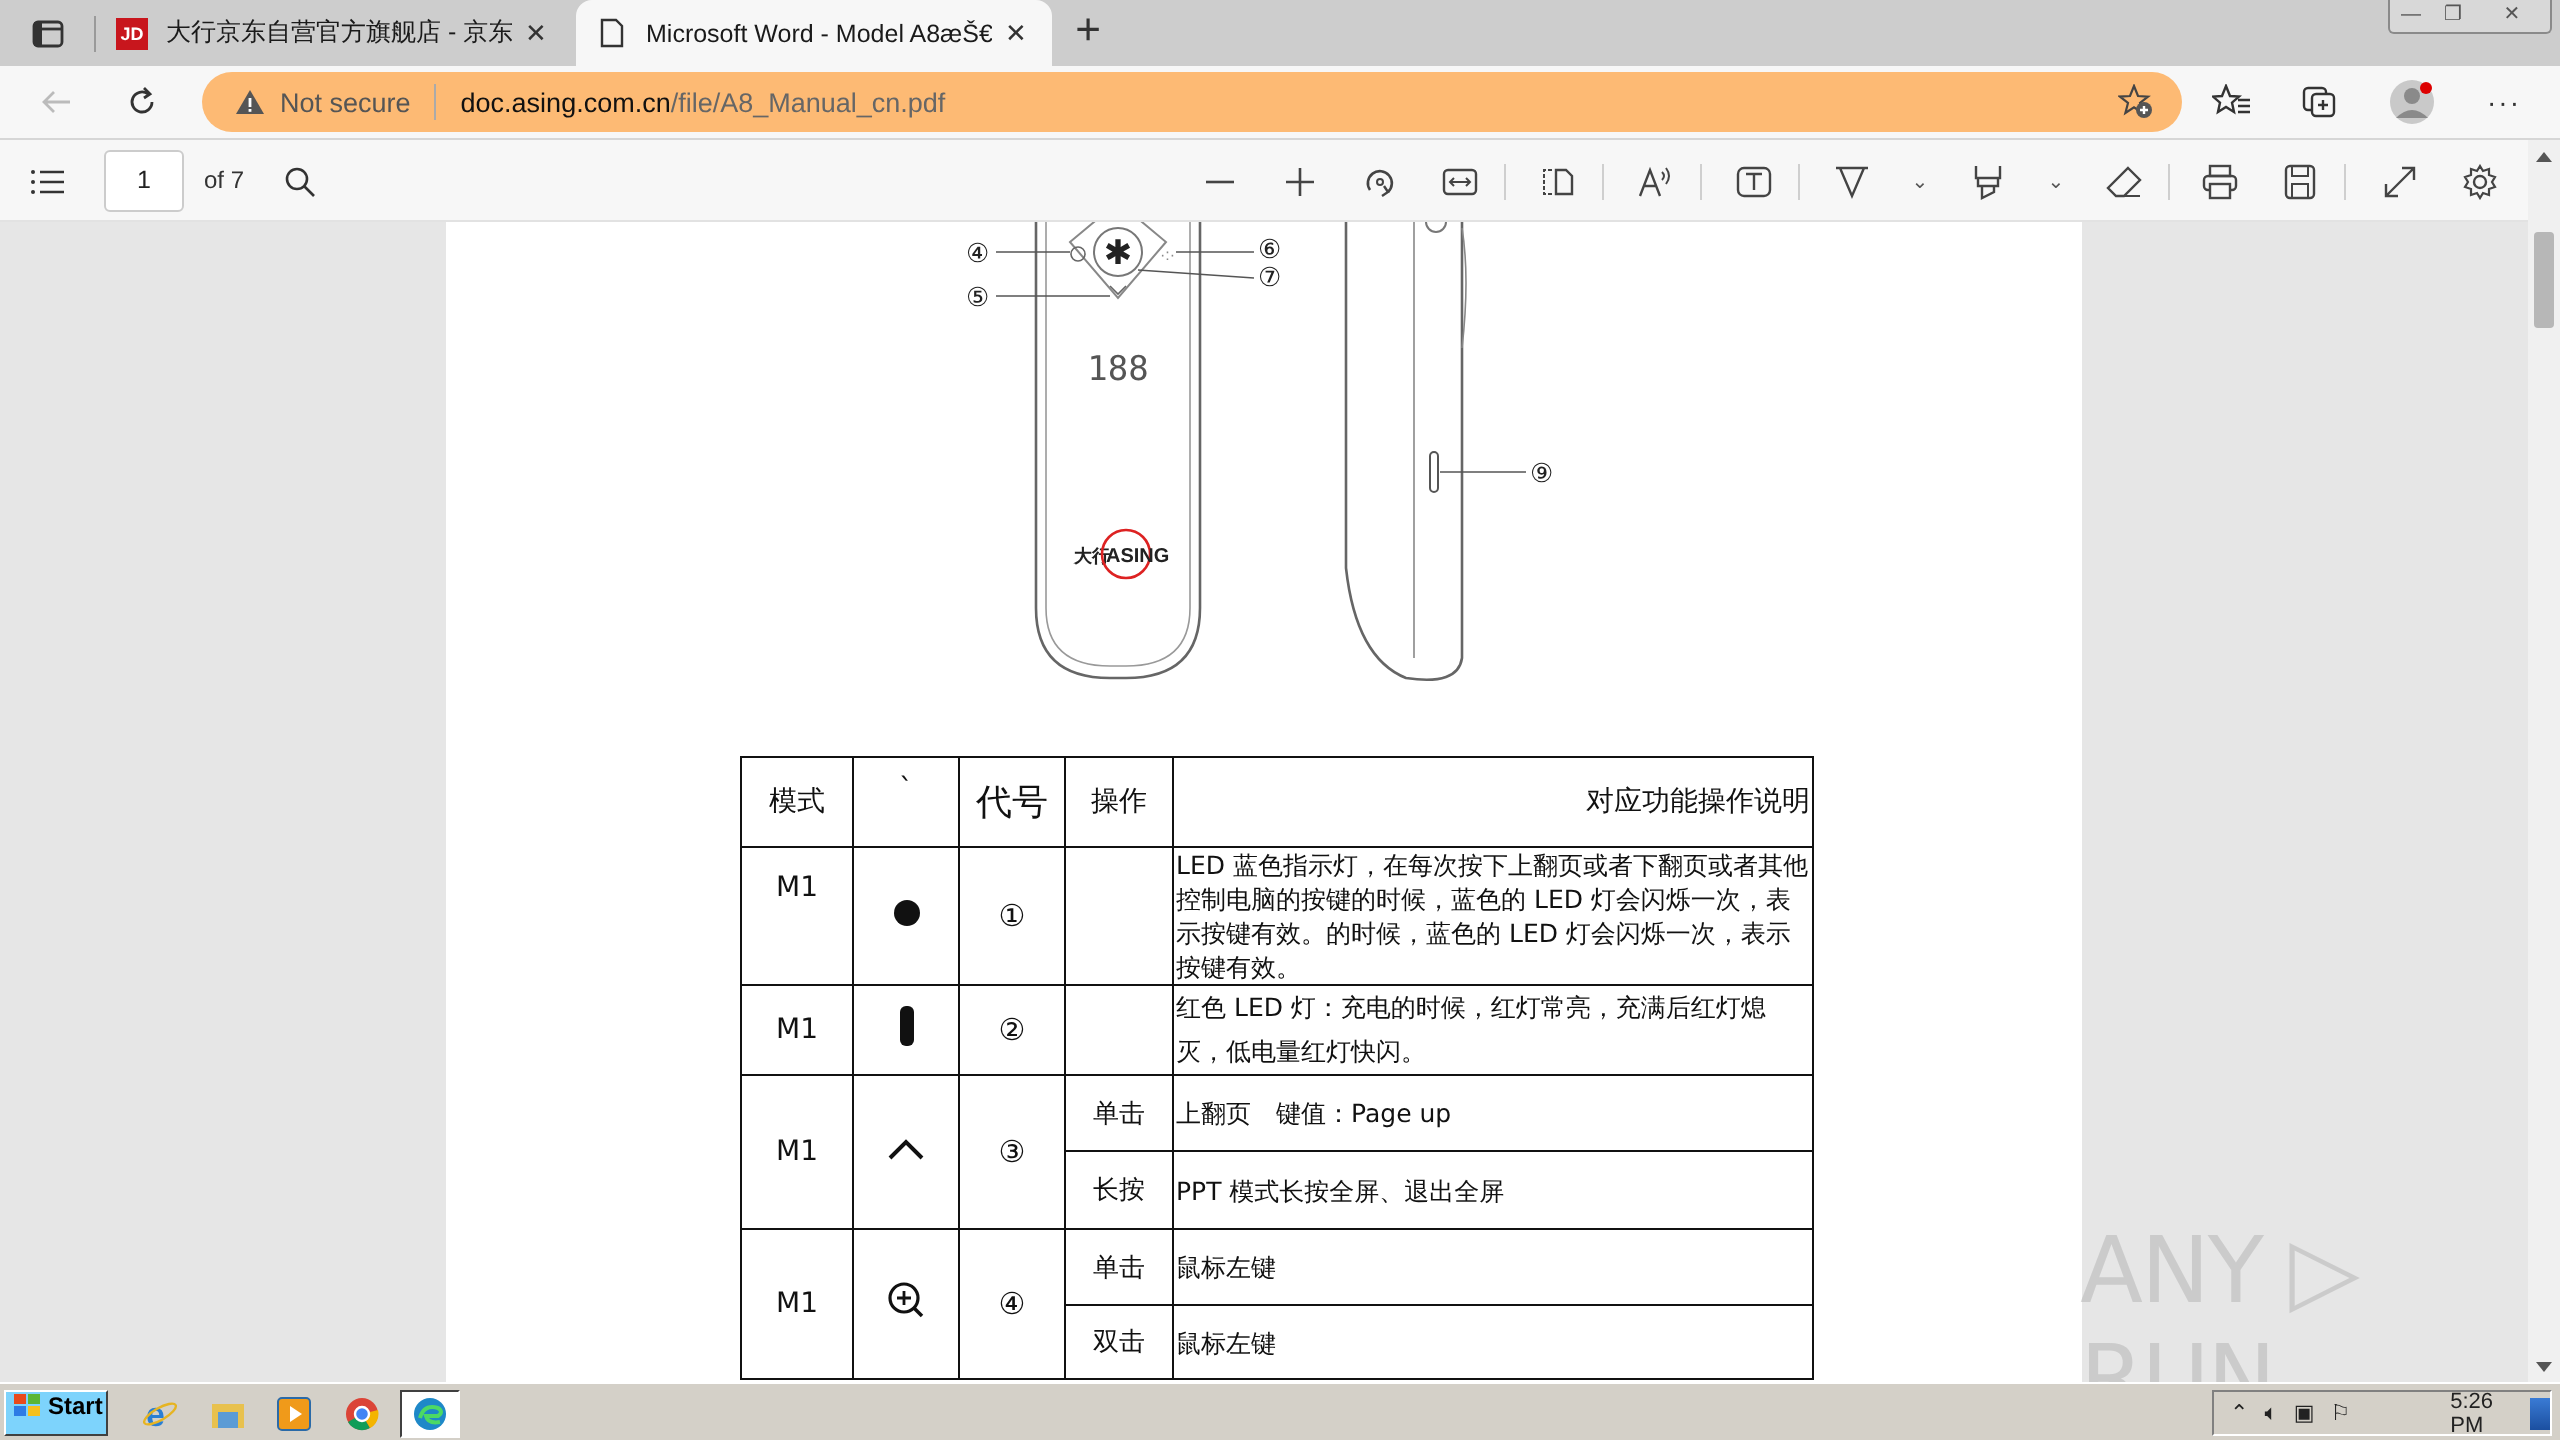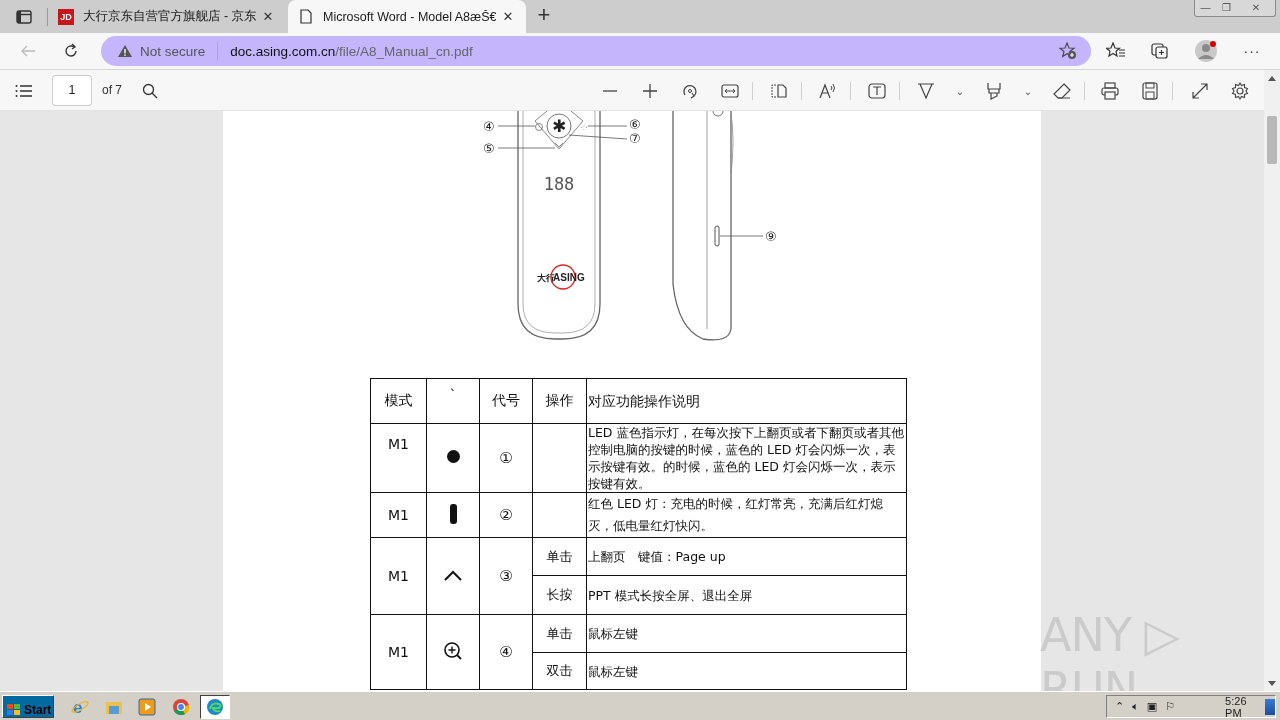--- a/index.html
+++ b/index.html
@@ -17,21 +17,21 @@
   .jd { background: #c8161d; color: #fff; font-size: 9px; font-weight: bold; }
   .tab-sep { position:absolute; left: 47px; top: 8px; width: 1px; height: 18px; background:#9a9a9a; }
   .newtab { position: absolute; left: 532px; top: 4px; width: 24px; height: 24px; font-size: 22px; line-height: 22px; text-align: center; color: #333; }
   .winctl { position: absolute; right: 4px; top: 0; height: 17px; display: flex; border: 1px solid #8a8a8a; border-top: none; border-radius: 0 0 3px 3px; background: #d8d8d8; }
   .winctl div { width: 21px; height: 16px; font-size: 10px; text-align: center; line-height: 15px; color: #555; }
   .winctl div.close { width: 38px; }
 
   
   #navbar { position: absolute; left: 0; top: 33px; width: 1280px; height: 37px; background: #f7f7f7; border-bottom: 1px solid #d6d6d6; }
   .navbtn { position: absolute; top: 6px; width: 28px; height: 24px; display:flex; align-items:center; justify-content:center; color:#333; font-size: 17px; }
-  .omnibox { position: absolute; left: 101px; top: 3px; width: 990px; height: 30px; background: #c4b5fd; border-radius: 15px; display: flex; align-items: center; font-size: 13.5px; }
+  .omnibox { position: absolute; left: 101px; top: 3px; width: 990px; height: 30px; background: #fdba74; border-radius: 15px; display: flex; align-items: center; font-size: 13.5px; }
   .omnibox .warn { margin-left: 16px; margin-right: 7px; }
   .omnibox .ns { color: #555; }
   .omnibox .divider { width: 1px; height: 18px; background: #aaa; margin: 0 12px 0 12px; }
   .omnibox .host { color: #111; }
   .omnibox .path { color: #666; }
   .omnibox .favadd { position: absolute; right: 14px; top: 6px; }
 
   
   #pdfbar { position: absolute; left: 0; top: 70px; width: 1264px; height: 41px; background: #f7f7f7; border-bottom: 1px solid #e2e2e2; }
   .pbtn { position: absolute; top: 9px; width: 24px; height: 24px; display:flex; align-items:center; justify-content:center; color:#333; }
@@ -50,30 +50,30 @@
   
   .heading { position: absolute; left: 148px; top: 236px; font-size: 19px; color: #111; font-family: "DejaVu Sans", sans-serif; }
   table.spec { position: absolute; left: 147px; top: 269px; border-collapse: collapse; font-size: 13px; color: #111; font-family: "DejaVu Sans", sans-serif; }
   table.spec td, table.spec th { border: 1px solid #111; font-weight: normal; }
   table.spec th { height: 45px; font-size: 14px; }
   .c-mode { width: 56px; text-align: center; font-size: 14px; }
   .c-icon { width: 53px; text-align: center; }
   .c-code { width: 53px; text-align: center; font-size: 15px; }
   .c-op { width: 54px; text-align: center; font-size: 13px; }
   .c-desc { width: 320px; text-align: left; padding: 0 1px; line-height: 17px; font-size: 12.5px; }
-  .th-desc { text-align: left; }
+  .th-desc { text-align: right; }
   .dot { display:inline-block; width: 13px; height: 13px; background:#111; border-radius: 50%; }
   .bar { display:inline-block; width: 7px; height: 20px; background:#111; border-radius: 3px; }
 
   
   .watermark { position: absolute; left: 1040px; top: 608px; font-size: 46px; color: rgba(170,170,170,0.45); letter-spacing: -1px; font-family: "DejaVu Sans", sans-serif; }
 
   
   #taskbar { position: absolute; left: 0; top: 691px; width: 1280px; height: 29px; background: #d4d0c8; border-top: 1px solid #fff; }
-  .start { position: absolute; left: 2px; top: 3px; width: 52px; height: 23px; border: 1px solid; border-color: #fff #404040 #404040 #fff; font-weight: bold; font-size: 12px; display:flex; align-items:flex-end; padding-left: 3px; background:#0369a1; }
+  .start { position: absolute; left: 2px; top: 3px; width: 52px; height: 23px; border: 1px solid; border-color: #fff #404040 #404040 #fff; font-weight: bold; font-size: 12px; display:flex; align-items:flex-start; padding-left: 3px; background:#7dd3fc; }
   .tb-icon { position: absolute; top: 5px; width: 20px; height: 20px; display:flex; align-items:center; justify-content:center; }
   .tb-icon.active { border: 1px solid; border-color:#404040 #fff #fff #404040; background:#fff; width: 30px; height: 24px; top: 3px; }
   .tray { position: absolute; left: 1106px; top: 3px; width: 170px; height: 23px; border: 1px solid; border-color: #808080 #fff #fff #808080; display:flex; align-items:center; font-size: 11px; }
   .tray .t { margin-left: 8px; color:#222; }
   .tray .clock { margin-left: 22px; padding-left: 28px; }
   .tray .desktop { margin-left: 14px; width: 16px; height: 16px; background: linear-gradient(#3a7bd5,#1b4fa0); }
 </style>
 </head>
 <body>
 
@@ -312,21 +312,21 @@
       <path d="M257 127 H300" stroke="#555" stroke-width="0.8"></path>
       <text x="302" y="132" font-size="13" fill="#222">⑨</text>
     </svg>
 
 
     <table class="spec">
       <tbody>
           <tr>
         <th class="c-mode">模式</th>
         <th class="c-icon" style="vertical-align:top;padding-top:8px">`</th>
-        <th class="c-code" style="font-size:14px">代号</th>
+        <th class="c-code" style="font-size:18px">代号</th>
         <th class="c-op" style="font-size:14px">操作</th>
         <th class="c-desc th-desc" style="font-size:14px">对应功能操作说明</th>
       </tr>
       <tr style="height:69px">
         <td class="c-mode" style="vertical-align:top;padding-top:12px">M1</td>
         <td class="c-icon"><span class="dot"></span></td>
         <td class="c-code">①</td>
         <td class="c-op"></td>
         <td class="c-desc">LED 蓝色指示灯，在每次按下上翻页或者下翻页或者其他控制电脑的按键的时候，蓝色的 LED 灯会闪烁一次，表示按键有效。的时候，蓝色的 LED 灯会闪烁一次，表示按键有效。</td>
       </tr>

